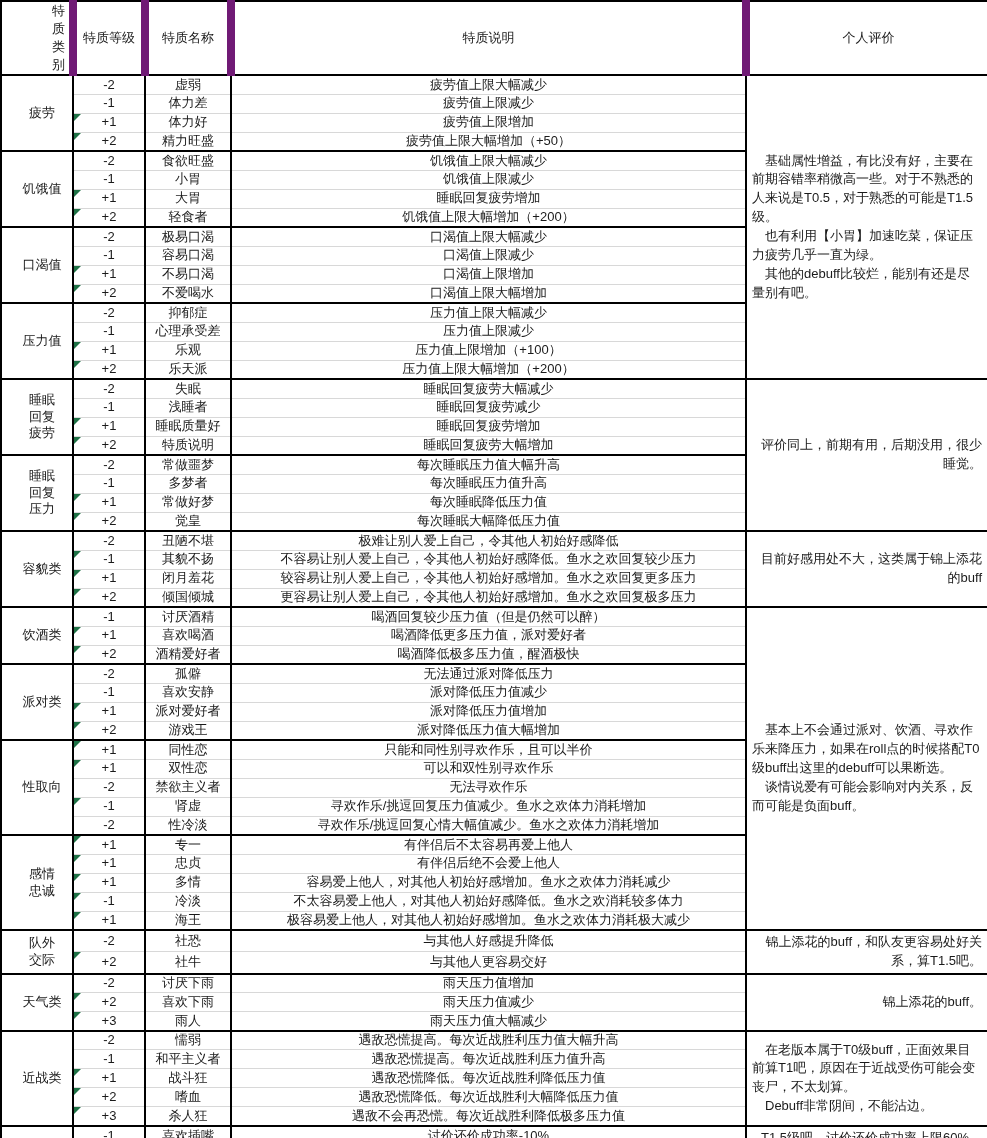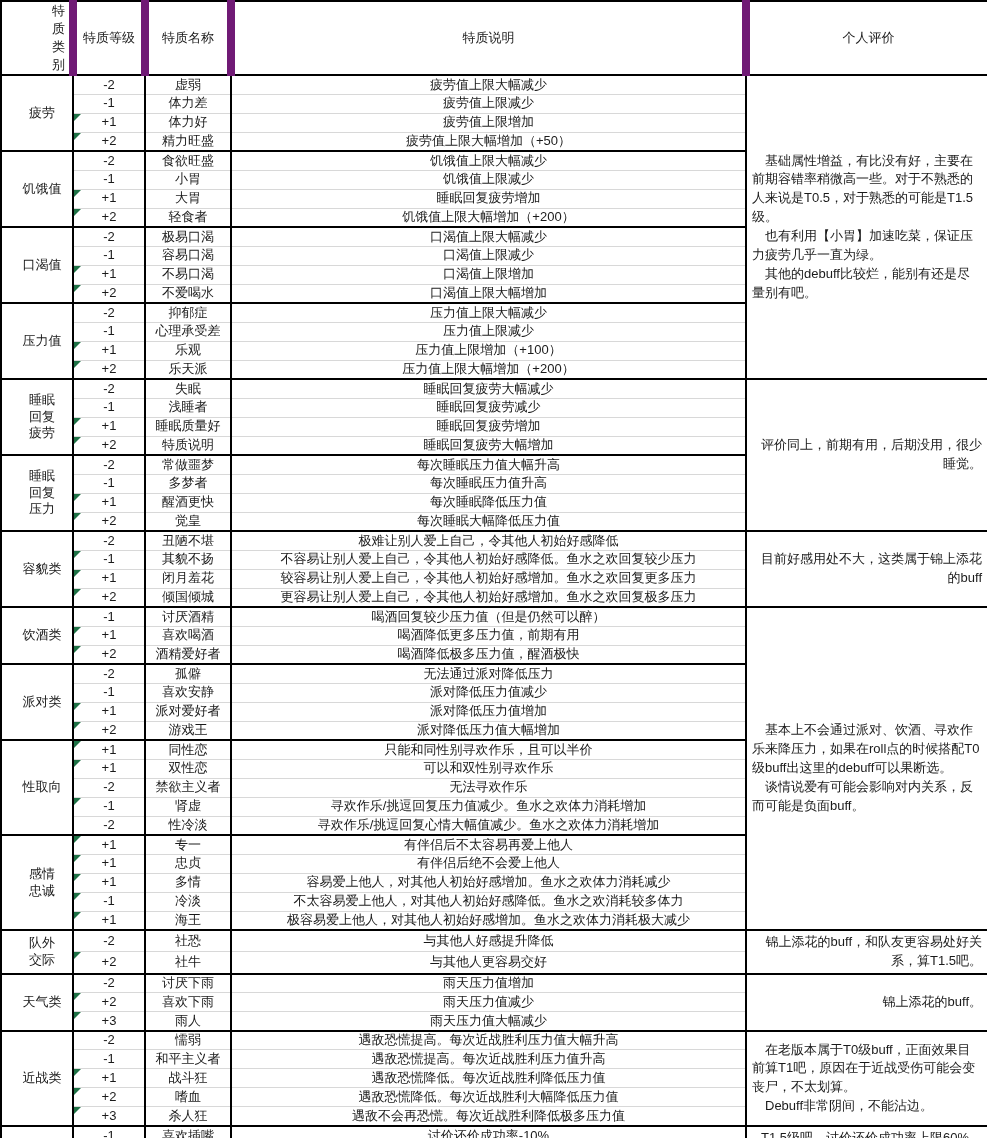--- a/index.html
+++ b/index.html
@@ -169,21 +169,21 @@
           <td class="col-name">常做噩梦</td>
           <td class="col-desc">每次睡眠压力值大幅升高</td>
         </tr>
         <tr class="row-inner">
           <td class="col-level">-1</td>
           <td class="col-name">多梦者</td>
           <td class="col-desc">每次睡眠压力值升高</td>
         </tr>
         <tr class="row-inner">
           <td class="col-level">+1<span class="marker"></span></td>
-          <td class="col-name">醒酒更快</td>
+          <td class="col-name">常做好梦</td>
           <td class="col-desc">每次睡眠降低压力值</td>
         </tr>
         <tr class="row-inner">
           <td class="col-level">+2<span class="marker"></span></td>
           <td class="col-name">觉皇</td>
           <td class="col-desc">每次睡眠大幅降低压力值</td>
         </tr>
         <tr class="section-top">
           <td class="col-cat" rowspan="4">容貌类</td>
           <td class="col-level">-2</td>
@@ -214,21 +214,21 @@
           <td class="col-name">讨厌酒精</td>
           <td class="col-desc">喝酒回复较少压力值（但是仍然可以醉）</td>
           <td class="col-eval align-left" rowspan="17">
             <div class="p">　基本上不会通过派对、饮酒、寻欢作乐来降压力，如果在roll点的时候搭配T0级buff出这里的debuff可以果断选。</div>
             <div class="p">　谈情说爱有可能会影响对内关系，反而可能是负面buff。</div>
           </td>
         </tr>
         <tr class="row-inner">
           <td class="col-level">+1<span class="marker"></span></td>
           <td class="col-name">喜欢喝酒</td>
-          <td class="col-desc">喝酒降低更多压力值，前期有用</td>
+          <td class="col-desc">喝酒降低更多压力值，派对爱好者</td>
         </tr>
         <tr class="row-inner">
           <td class="col-level">+2<span class="marker"></span></td>
           <td class="col-name">酒精爱好者</td>
           <td class="col-desc">喝酒降低极多压力值，醒酒极快</td>
         </tr>
         <tr class="section-top">
           <td class="col-cat" rowspan="4">派对类</td>
           <td class="col-level">-2</td>
           <td class="col-name">孤僻</td>

